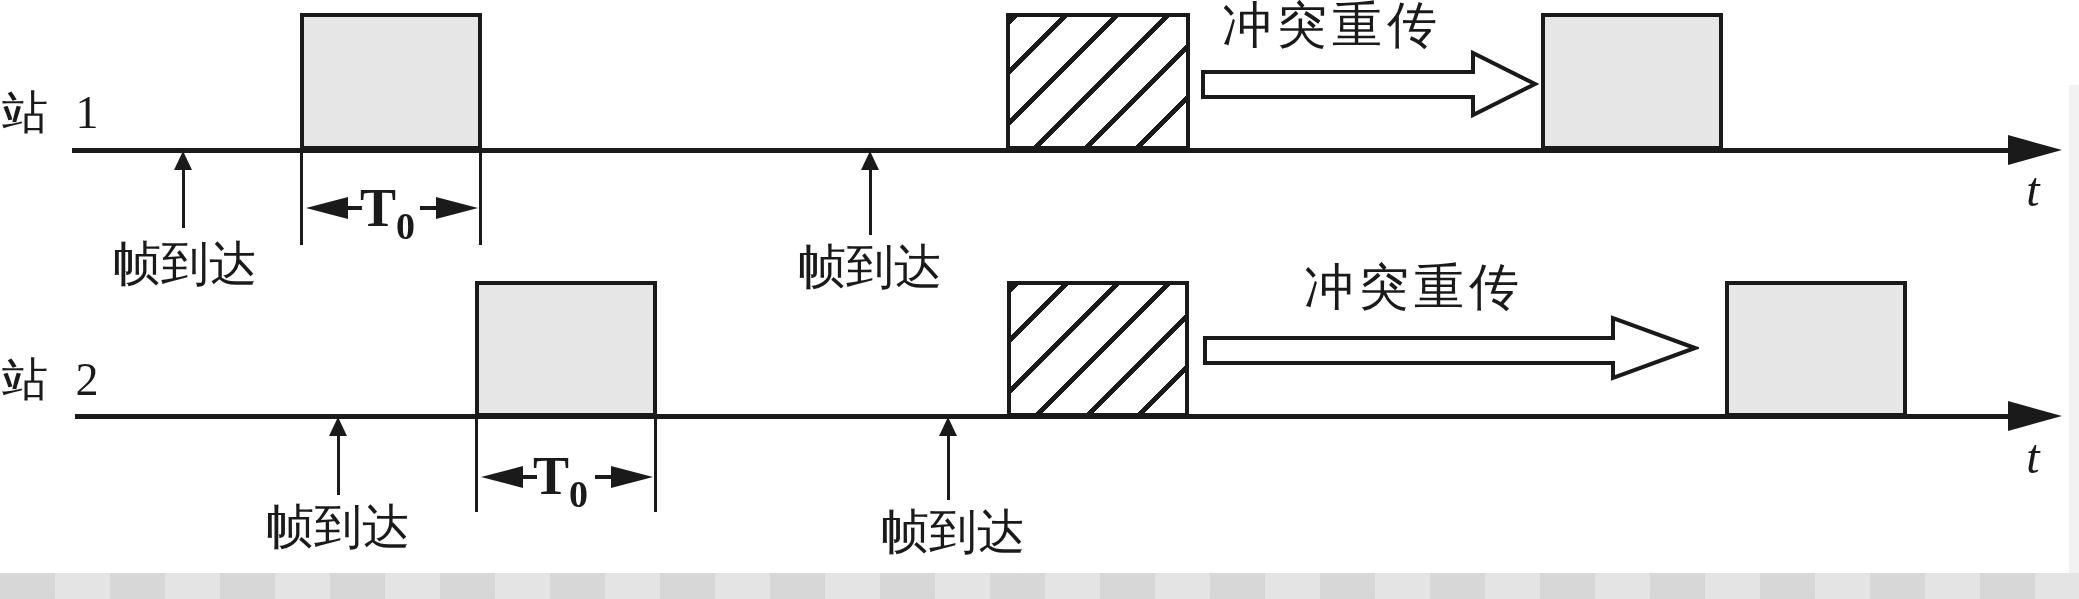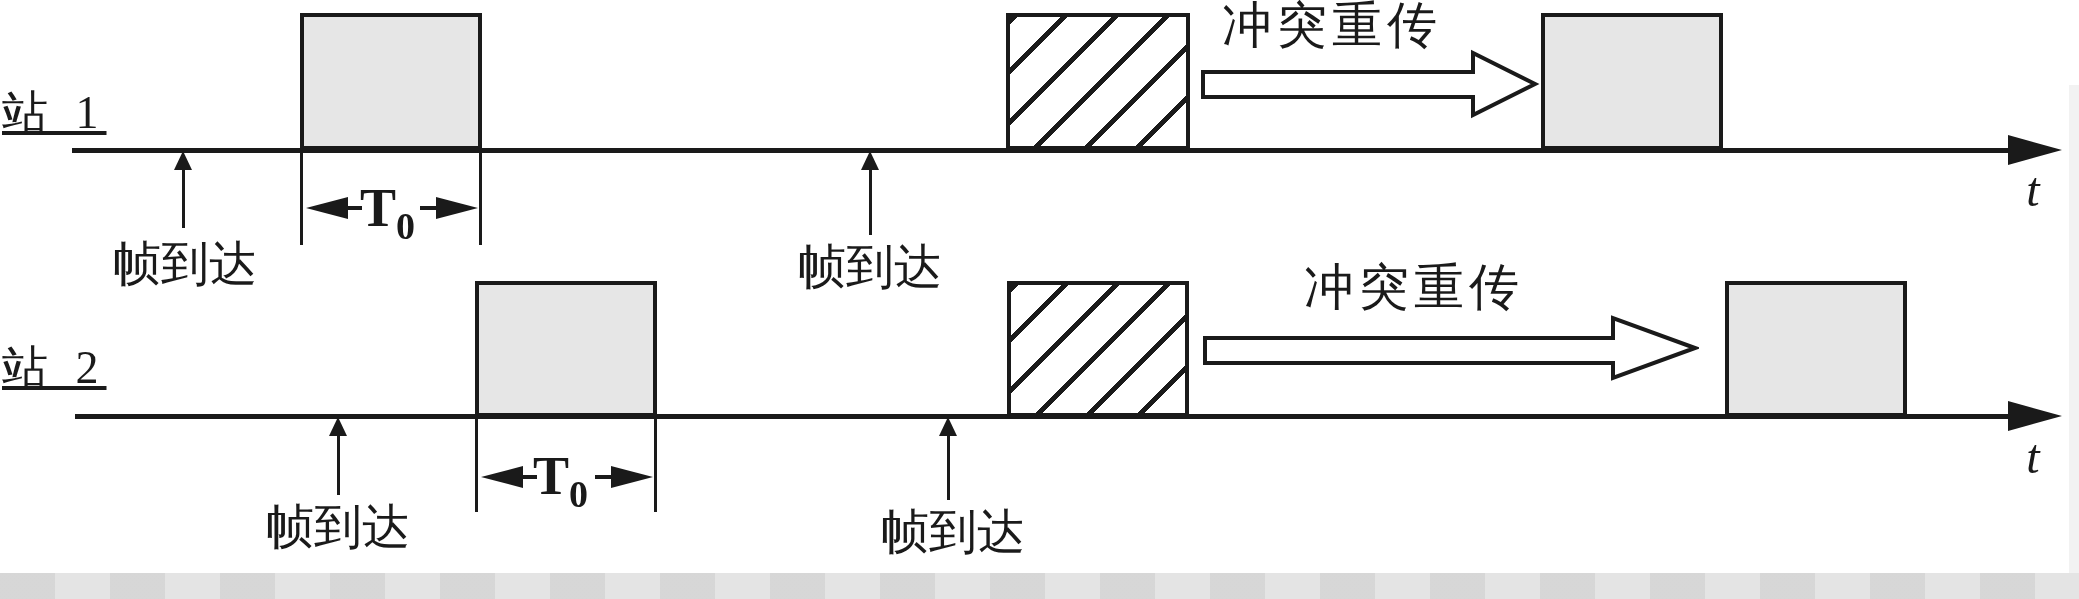--- a/index.html
+++ b/index.html
@@ -91,21 +91,21 @@
     position:absolute;left:2069px;top:85px;width:10px;height:488px;
     background:#f2f2f2;
   }
   svg{display:block;}
 </style>
 </head>
 <body>
 
 <div class="stage">
 
-  <div class="station-label" style="left:2px;top:88px;text-decoration:underline;">站 1</div>
+  <div class="station-label" style="left:2px;top:88px;">站 1</div>
 
   <div class="hline" style="left:72px;top:148px;width:1945px;"></div>
   <div class="axis-head" style="left:2008px;top:135px;"></div>
   <div class="t-label" style="left:2008px;top:166px;">t</div>
 
   <div class="frame" style="left:300px;top:13px;width:182px;height:137px;"></div>
 
   <div class="up-head" style="left:174px;top:151px;"></div>
   <div class="vline" style="left:182px;top:158px;height:70px;"></div>
   <div class="cjk-label" style="left:100px;top:238px;width:170px;">帧到达</div>
@@ -124,21 +124,21 @@
 
   <div class="hatched" style="left:1006px;top:13px;width:184px;height:137px;"></div>
 
   <div class="retrans-label" style="left:1218px;top:-2px;width:228px;">冲突重传</div>
   <svg class="abs" style="left:1201px;top:49px;" width="340" height="70" viewBox="0 0 340 70">
     <polygon points="2,23 272,23 272,4 334,35 272,66 272,48 2,48" fill="#ffffff" stroke="#1a1a1a" stroke-width="4"></polygon>
   </svg>
 
   <div class="frame" style="left:1541px;top:13px;width:182px;height:137px;"></div>
 
-  <div class="station-label" style="left:2px;top:343px;text-decoration:underline;">站 2</div>
+  <div class="station-label" style="left:2px;top:355px;">站 2</div>
 
   <div class="hline" style="left:75px;top:414px;width:1942px;"></div>
   <div class="axis-head" style="left:2008px;top:401px;"></div>
   <div class="t-label" style="left:2008px;top:433px;">t</div>
 
   <div class="frame" style="left:475px;top:281px;width:182px;height:136px;"></div>
 
   <div class="up-head" style="left:329px;top:417px;"></div>
   <div class="vline" style="left:337px;top:424px;height:71px;"></div>
   <div class="cjk-label" style="left:253px;top:501px;width:170px;">帧到达</div>

